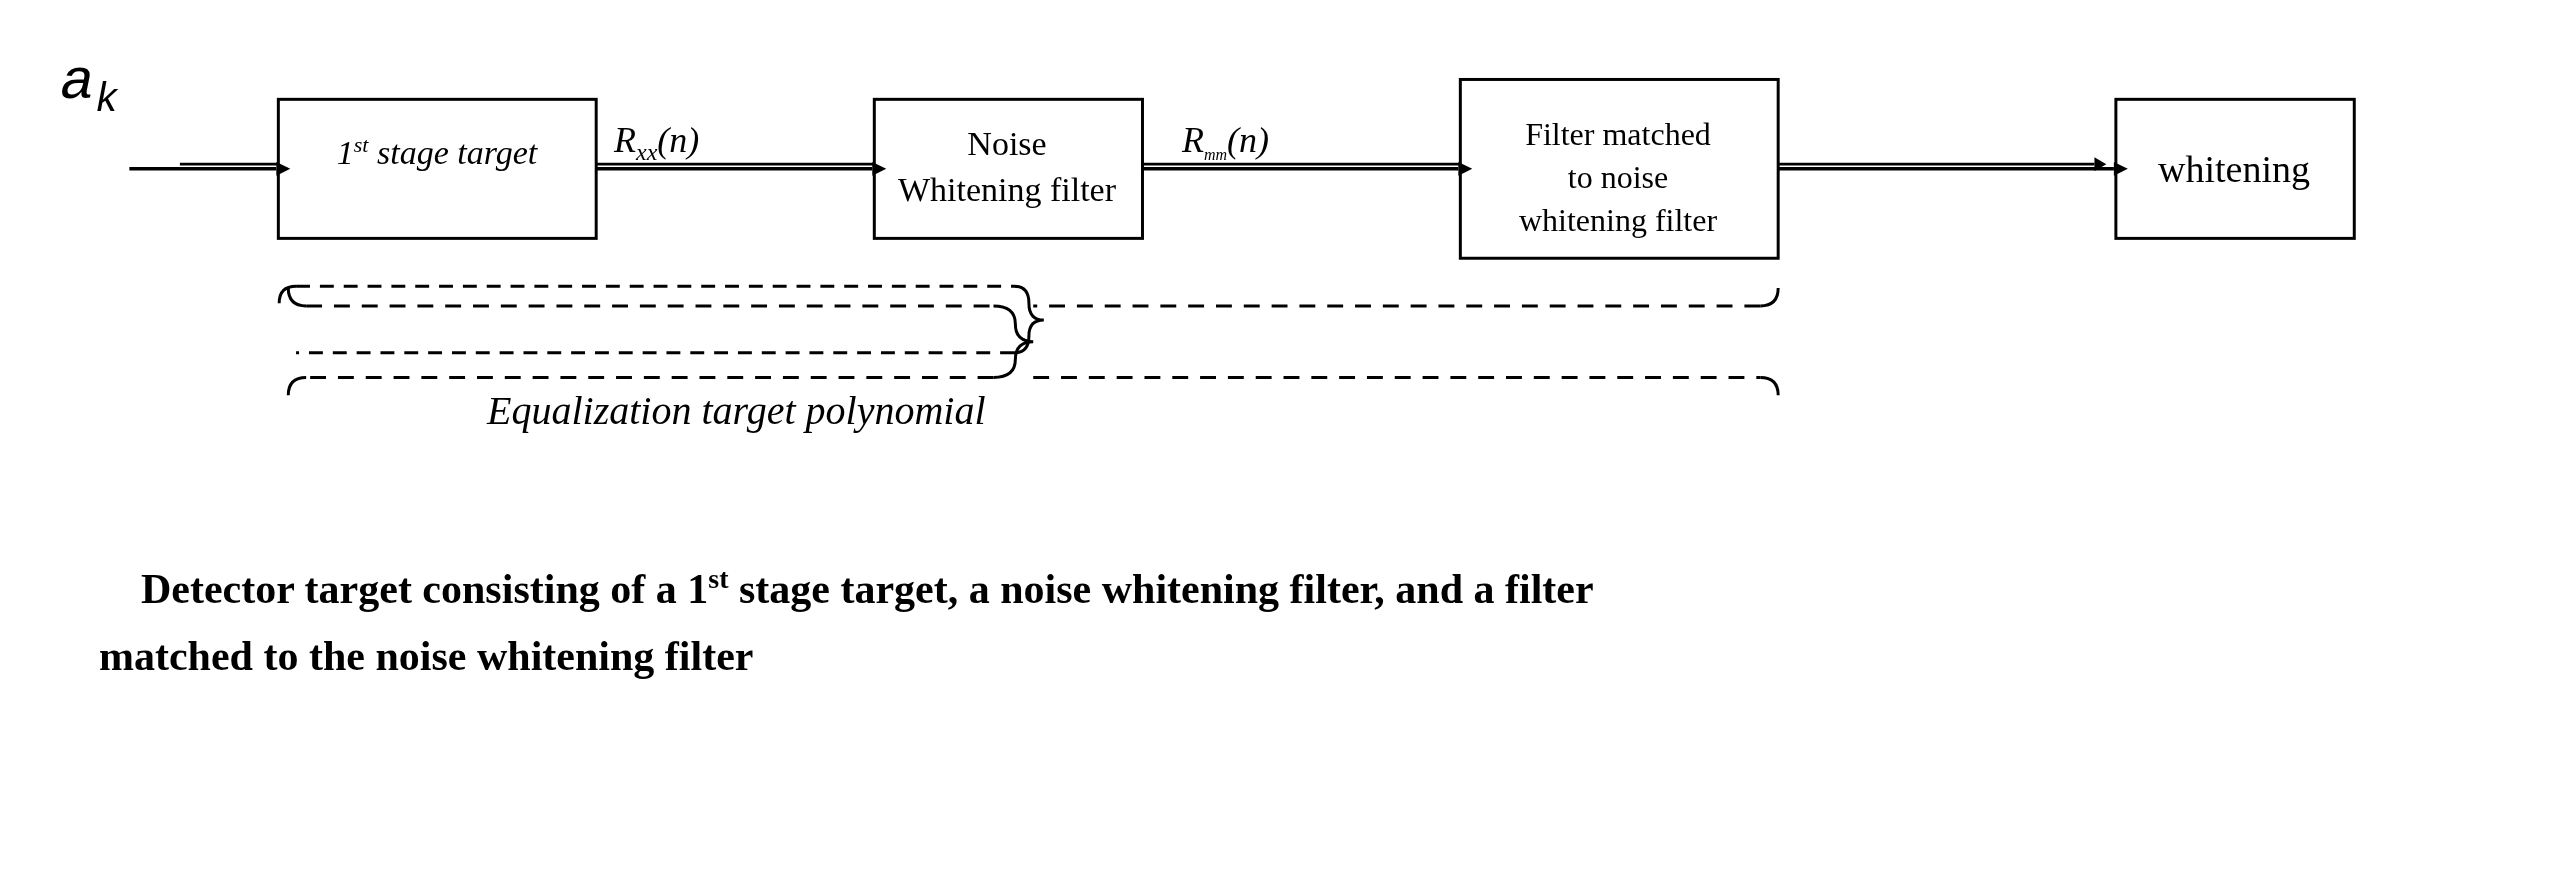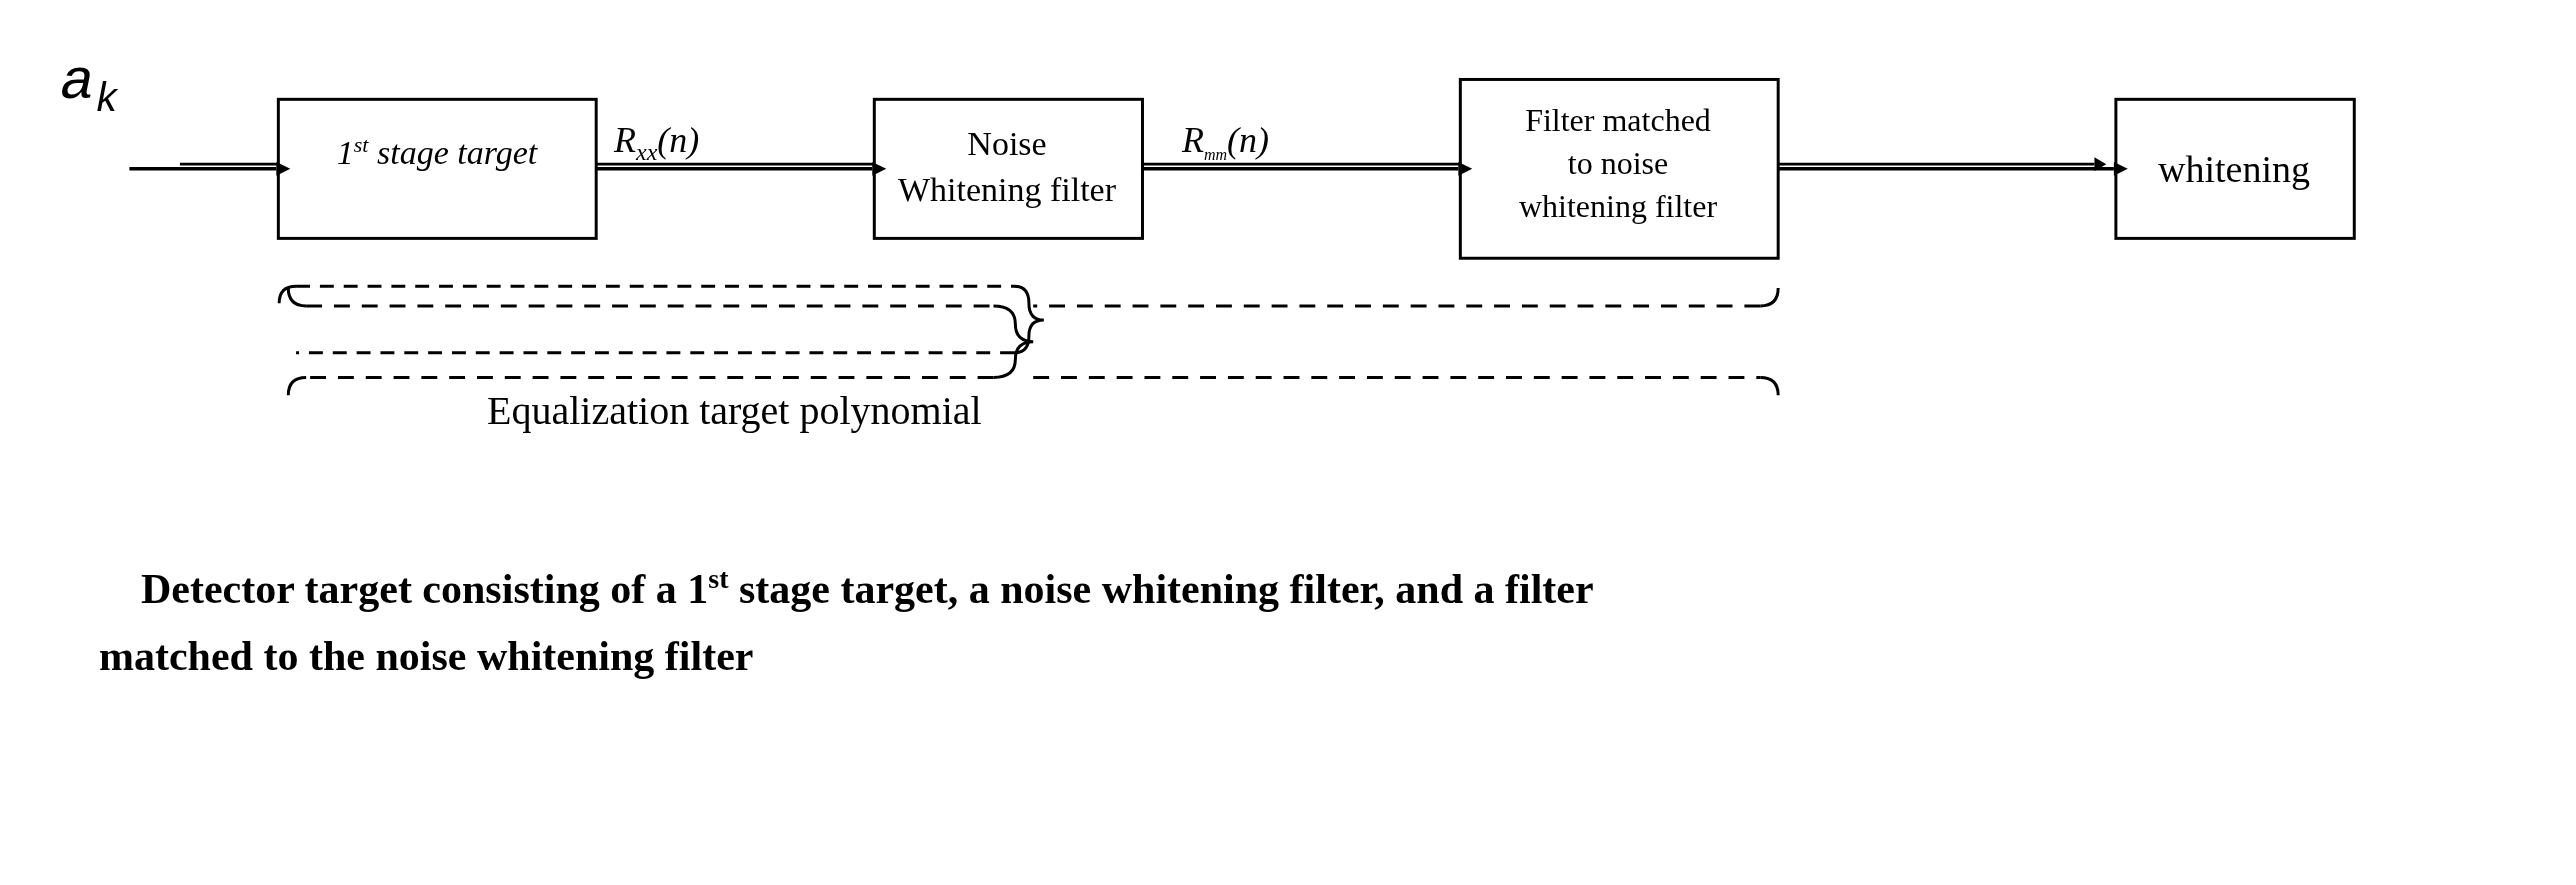--- a/index.html
+++ b/index.html
@@ -105,37 +105,37 @@
 </div>
 
 <div style="position:absolute; top:131px; left:283px; width:308px; text-align:center; font-size:34px; font-family:'Times New Roman',serif; line-height:1.3;font-style:italic;">
   1<sup style="font-size:22px;">st</sup> stage target
 </div>
 
 <div style="position:absolute; top:121px; left:876px; width:262px; text-align:center; font-size:34px; font-family:'Times New Roman',serif; line-height:1.35;">
   Noise<br>Whitening filter
 </div>
 
-<div style="position:absolute; top:99px; left:1462px; width:312px; text-align:center; font-size:32px; font-family:'Times New Roman',serif; line-height:1.35;">
+<div style="position:absolute; top:113px; left:1462px; width:312px; text-align:center; font-size:32px; font-family:'Times New Roman',serif; line-height:1.35;">
   Filter matched<br>to noise<br>whitening filter
 </div>
 
 <div style="position:absolute; top:147px; left:2118px; width:232px; text-align:center; font-size:38px; font-family:'Times New Roman',serif;">
   whitening
 </div>
 
 <div style="position:absolute; top:119px; left:614px; font-size:36px; font-family:Liberation Serif, serif; font-style:italic;">
   R<sub style="font-size:24px;">xx</sub>(n)
 </div>
 
 <div style="position:absolute; top:119px; left:1182px; font-size:36px; font-family:'Times New Roman',serif; font-style:italic;">
   R<sub style="font-size:16px;">mm</sub>(n)
 </div>
 
-<div style="position:absolute; top:387px; left:487px; font-size:40px; font-family:'Times New Roman',serif; ">
+<div style="position:absolute; top:387px; left:487px; font-size:40px; font-family:'Times New Roman',serif; font-style:italic;">
   Equalization target polynomial
 </div>
 
 <div style="position:absolute; top:556px; left:99px; font-size:42px; font-family:'Times New Roman',serif; line-height:1.6; max-width:2335px;font-weight:bold;">
   &nbsp;&nbsp;&nbsp;&nbsp;Detector target consisting of a 1<sup style="font-size:28px;">st</sup> stage target, a noise whitening filter, and a filter<br>
   matched to the noise whitening filter
 </div>
 
 
 </body></html>

